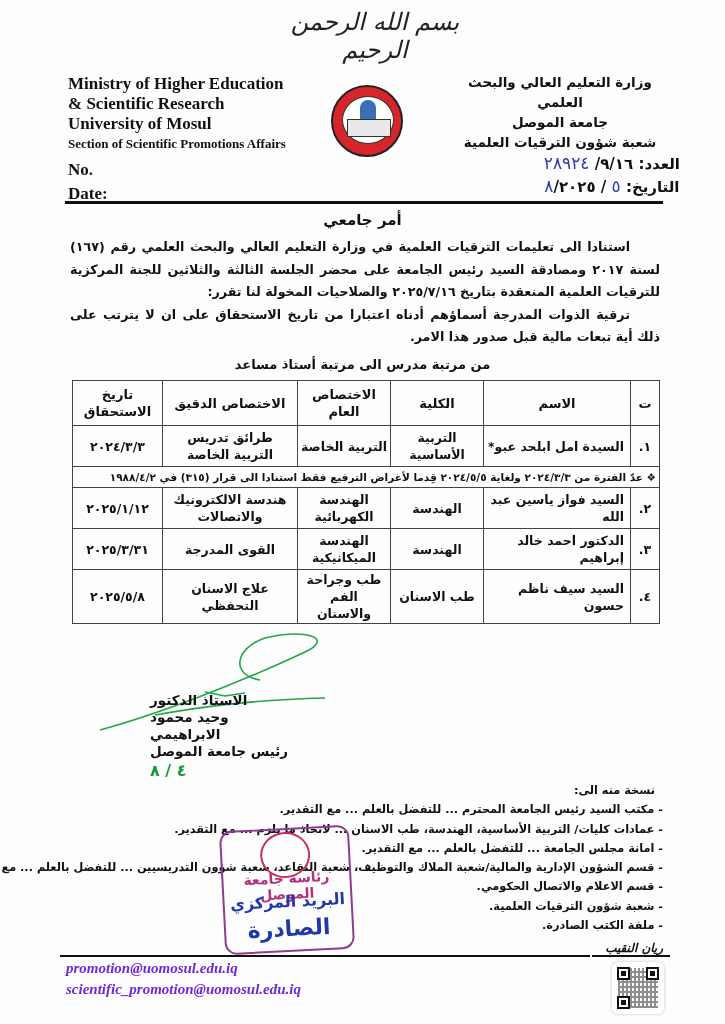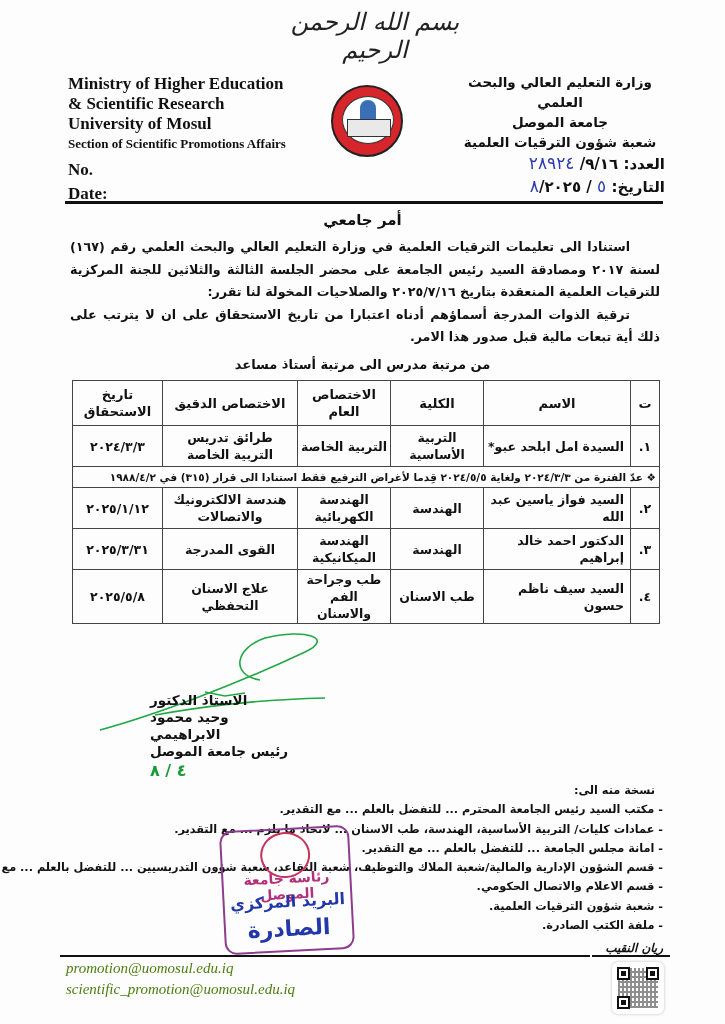--- a/index.html
+++ b/index.html
@@ -25,21 +25,21 @@
   .logo .inner {
     position: absolute; left: 9px; top: 9px; width: 50px; height: 46px; border-radius: 50%;
     background: #fff; border: 1px solid #333;
   }
   .logo .tower { position: absolute; left: 17px; top: 3px; width: 16px; height: 20px; background: #3a6fb8; border-radius: 8px 8px 0 0; }
   .logo .book { position: absolute; left: 4px; top: 22px; width: 42px; height: 16px; background: #e9e9e9; border: 1px solid #333; }
   .ar-head {
     right: 60px; top: 72px; width: 210px; text-align: center; direction: rtl; font-weight: bold; font-size: 13.5px;
   }
   .ar-head div { line-height: 20px; }
-  .ar-meta { right: 60px; top: 152px; direction: rtl; font-weight: bold; font-size: 15px; }
+  .ar-meta { right: 45px; top: 152px; direction: rtl; font-weight: bold; font-size: 15px; text-align: center; }
   .ar-meta div { line-height: 22px; white-space: nowrap; }
   .hand { color: #2c3bb0; font-weight: normal; font-size: 17px; }
   .topline { left: 65px; top: 201px; width: 598px; height: 3px; background: #111; }
   .title { left: 0; width: 725px; top: 211px; text-align: center; font-weight: bold; font-size: 15px; direction: rtl; }
   .para { left: 70px; width: 590px; top: 236px; direction: rtl; text-align: justify; font-weight: bold; font-size: 12.7px; line-height: 22.5px; }
   .para p { margin: 0; text-indent: 30px; }
   .subtitle { left: 0; width: 725px; top: 357px; text-align: center; font-weight: bold; font-size: 13px; direction: rtl; }
   table.promo {
     position: absolute; left: 72px; top: 380px; width: 588px; border-collapse: collapse; direction: rtl;
     font-weight: bold; font-size: 12.5px; text-align: center;
@@ -60,21 +60,21 @@
   .stamp {
     left: 222px; top: 828px; width: 130px; height: 124px; border: 2px solid #8c3d8e; border-radius: 12px;
     transform: rotate(-3deg); box-sizing: border-box;
   }
   .stamp .seal { position: absolute; left: 38px; top: 2px; width: 46px; height: 42px; border-radius: 50%; border: 2px solid #c6335b; }
   .stamp .l1 { position: absolute; left: 0; right: 0; top: 40px; text-align: center; color: #b3307a; font-size: 14px; font-weight: bold; direction: rtl; }
   .stamp .l2 { position: absolute; left: 0; right: 0; top: 62px; text-align: center; color: #2237a8; font-size: 16px; font-weight: bold; direction: rtl; }
   .stamp .l3 { position: absolute; left: 0; right: 0; top: 86px; text-align: center; color: #2237a8; font-size: 22px; font-weight: bold; direction: rtl; }
   .botline { left: 60px; top: 955px; width: 530px; height: 2px; background: #111; }
   .botline2 { left: 592px; top: 955px; width: 78px; height: 2px; background: #111; }
-  .emails { left: 66px; top: 958px; font-family: "Liberation Serif", serif; font-style: italic; font-weight: normal; color: #4d7c0f; font-size: 15px; }
+  .emails { left: 66px; top: 958px; font-family: "Liberation Serif", serif; font-style: italic; font-weight: bold; color: #6d28d9; font-size: 15px; }
   .emails div { line-height: 21px; }
   .qr { left: 612px; top: 962px; width: 52px; height: 52px; border-radius: 6px; background: #fff; box-shadow: 0 0 3px #bbb; }
   .qr .fin { position: absolute; width: 9px; height: 9px; border: 2px solid #111; background: #fff; }
   .qr .fin::after { content: ""; position: absolute; left: 2px; top: 2px; width: 5px; height: 5px; background: #111; }
   .qr .noise {
     position: absolute; left: 6px; top: 6px; width: 40px; height: 40px;
     background-image: repeating-linear-gradient(90deg, #333 0 2px, transparent 2px 4px), repeating-linear-gradient(0deg, #333 0 2px, transparent 2px 5px);
     opacity: .55;
   }
 </style>

